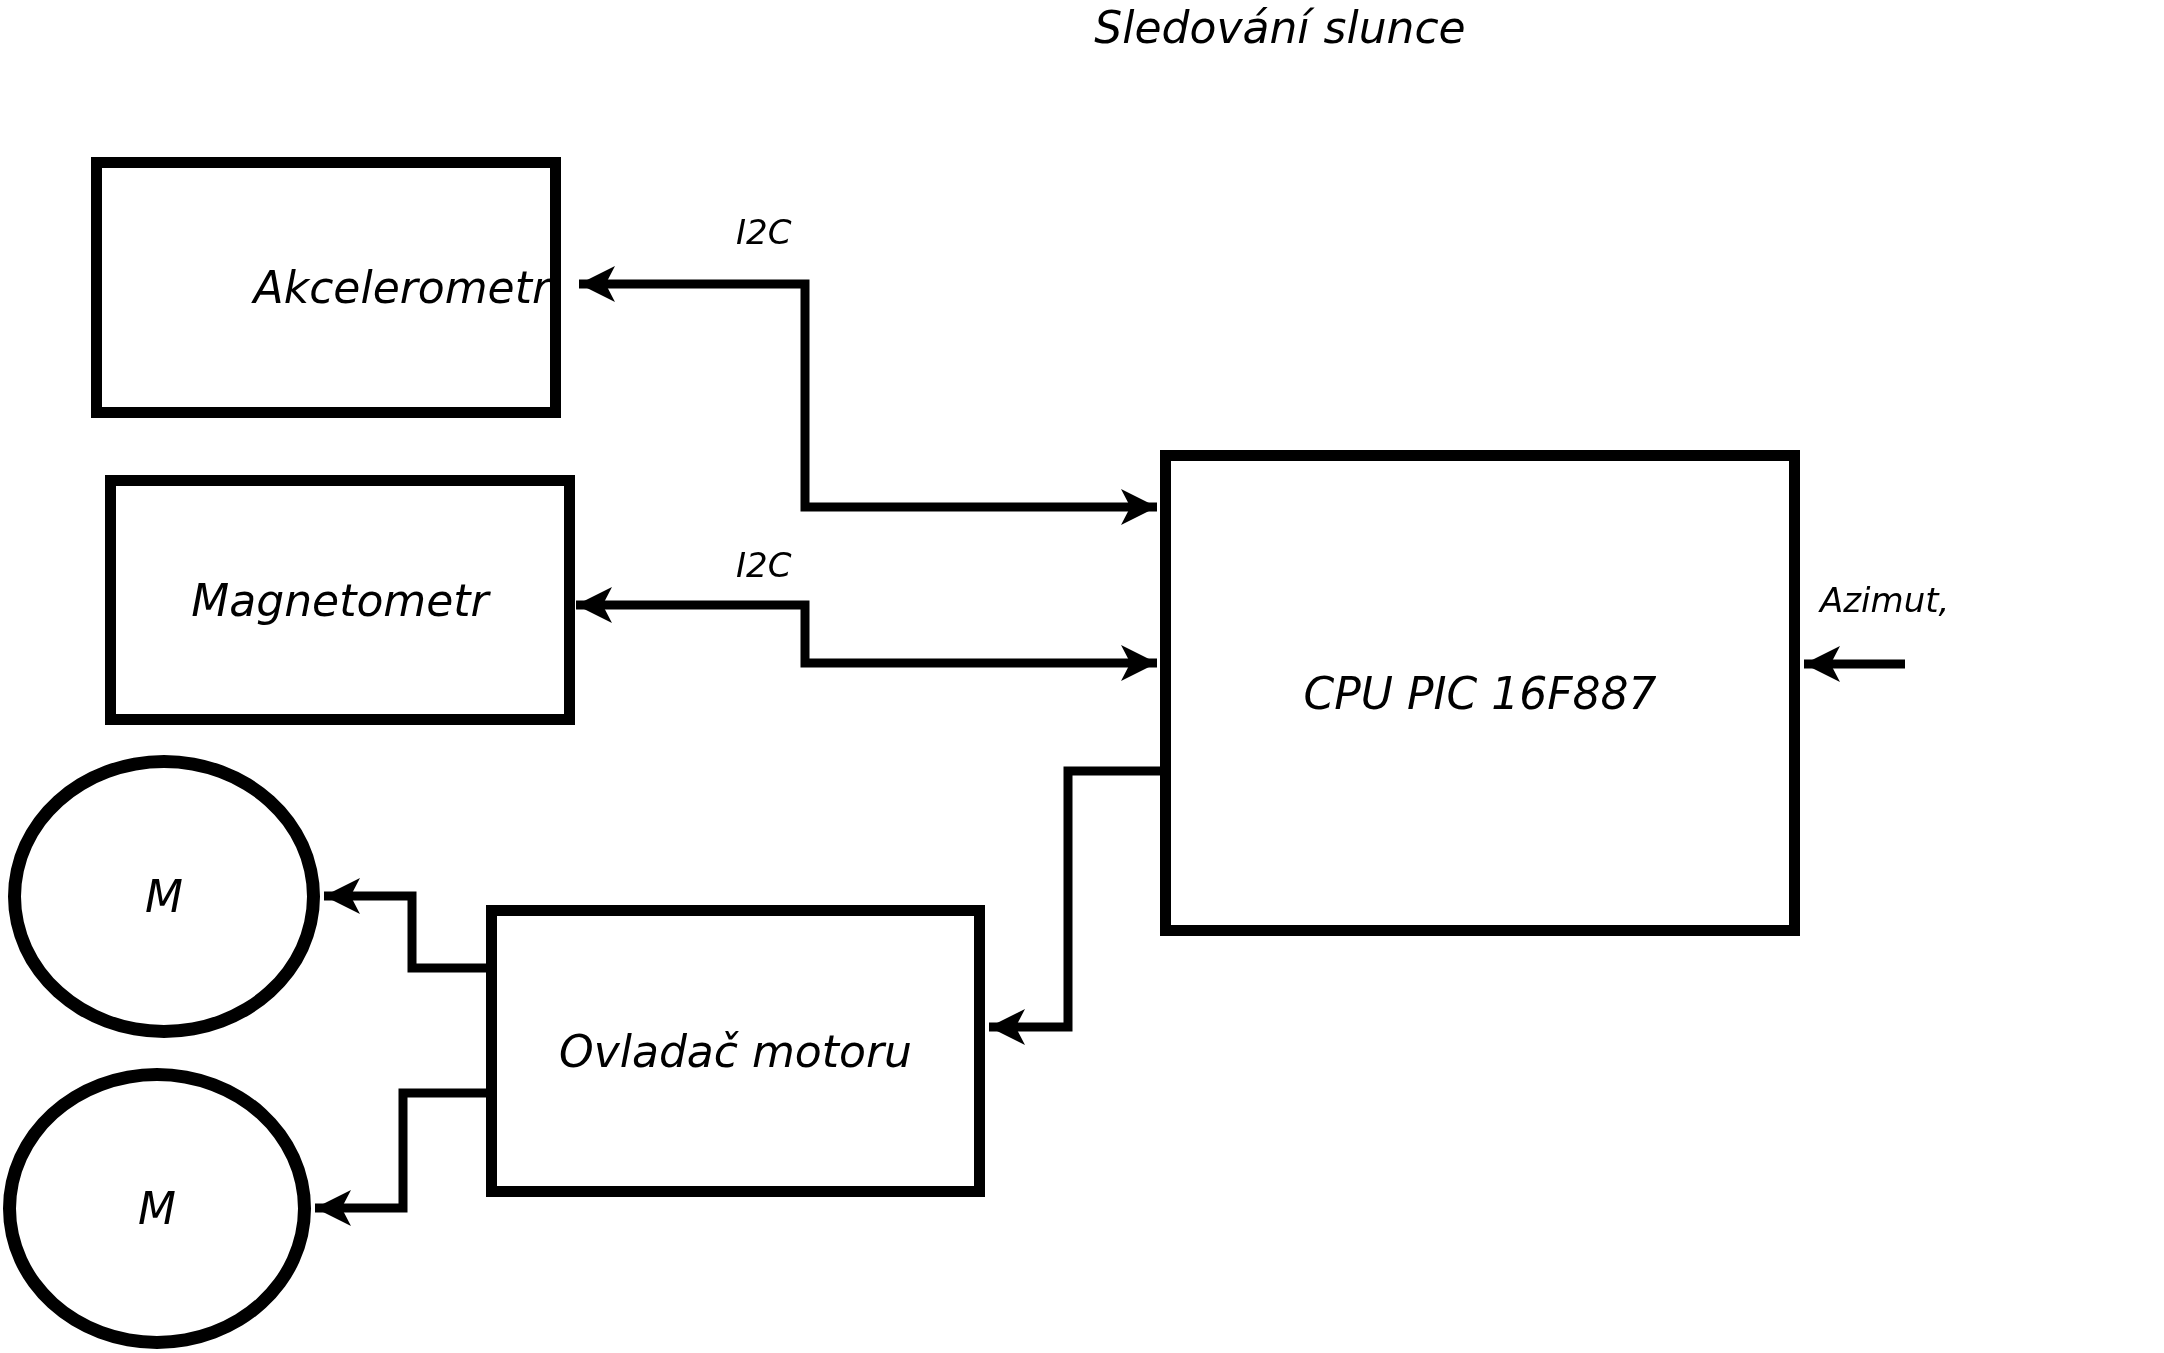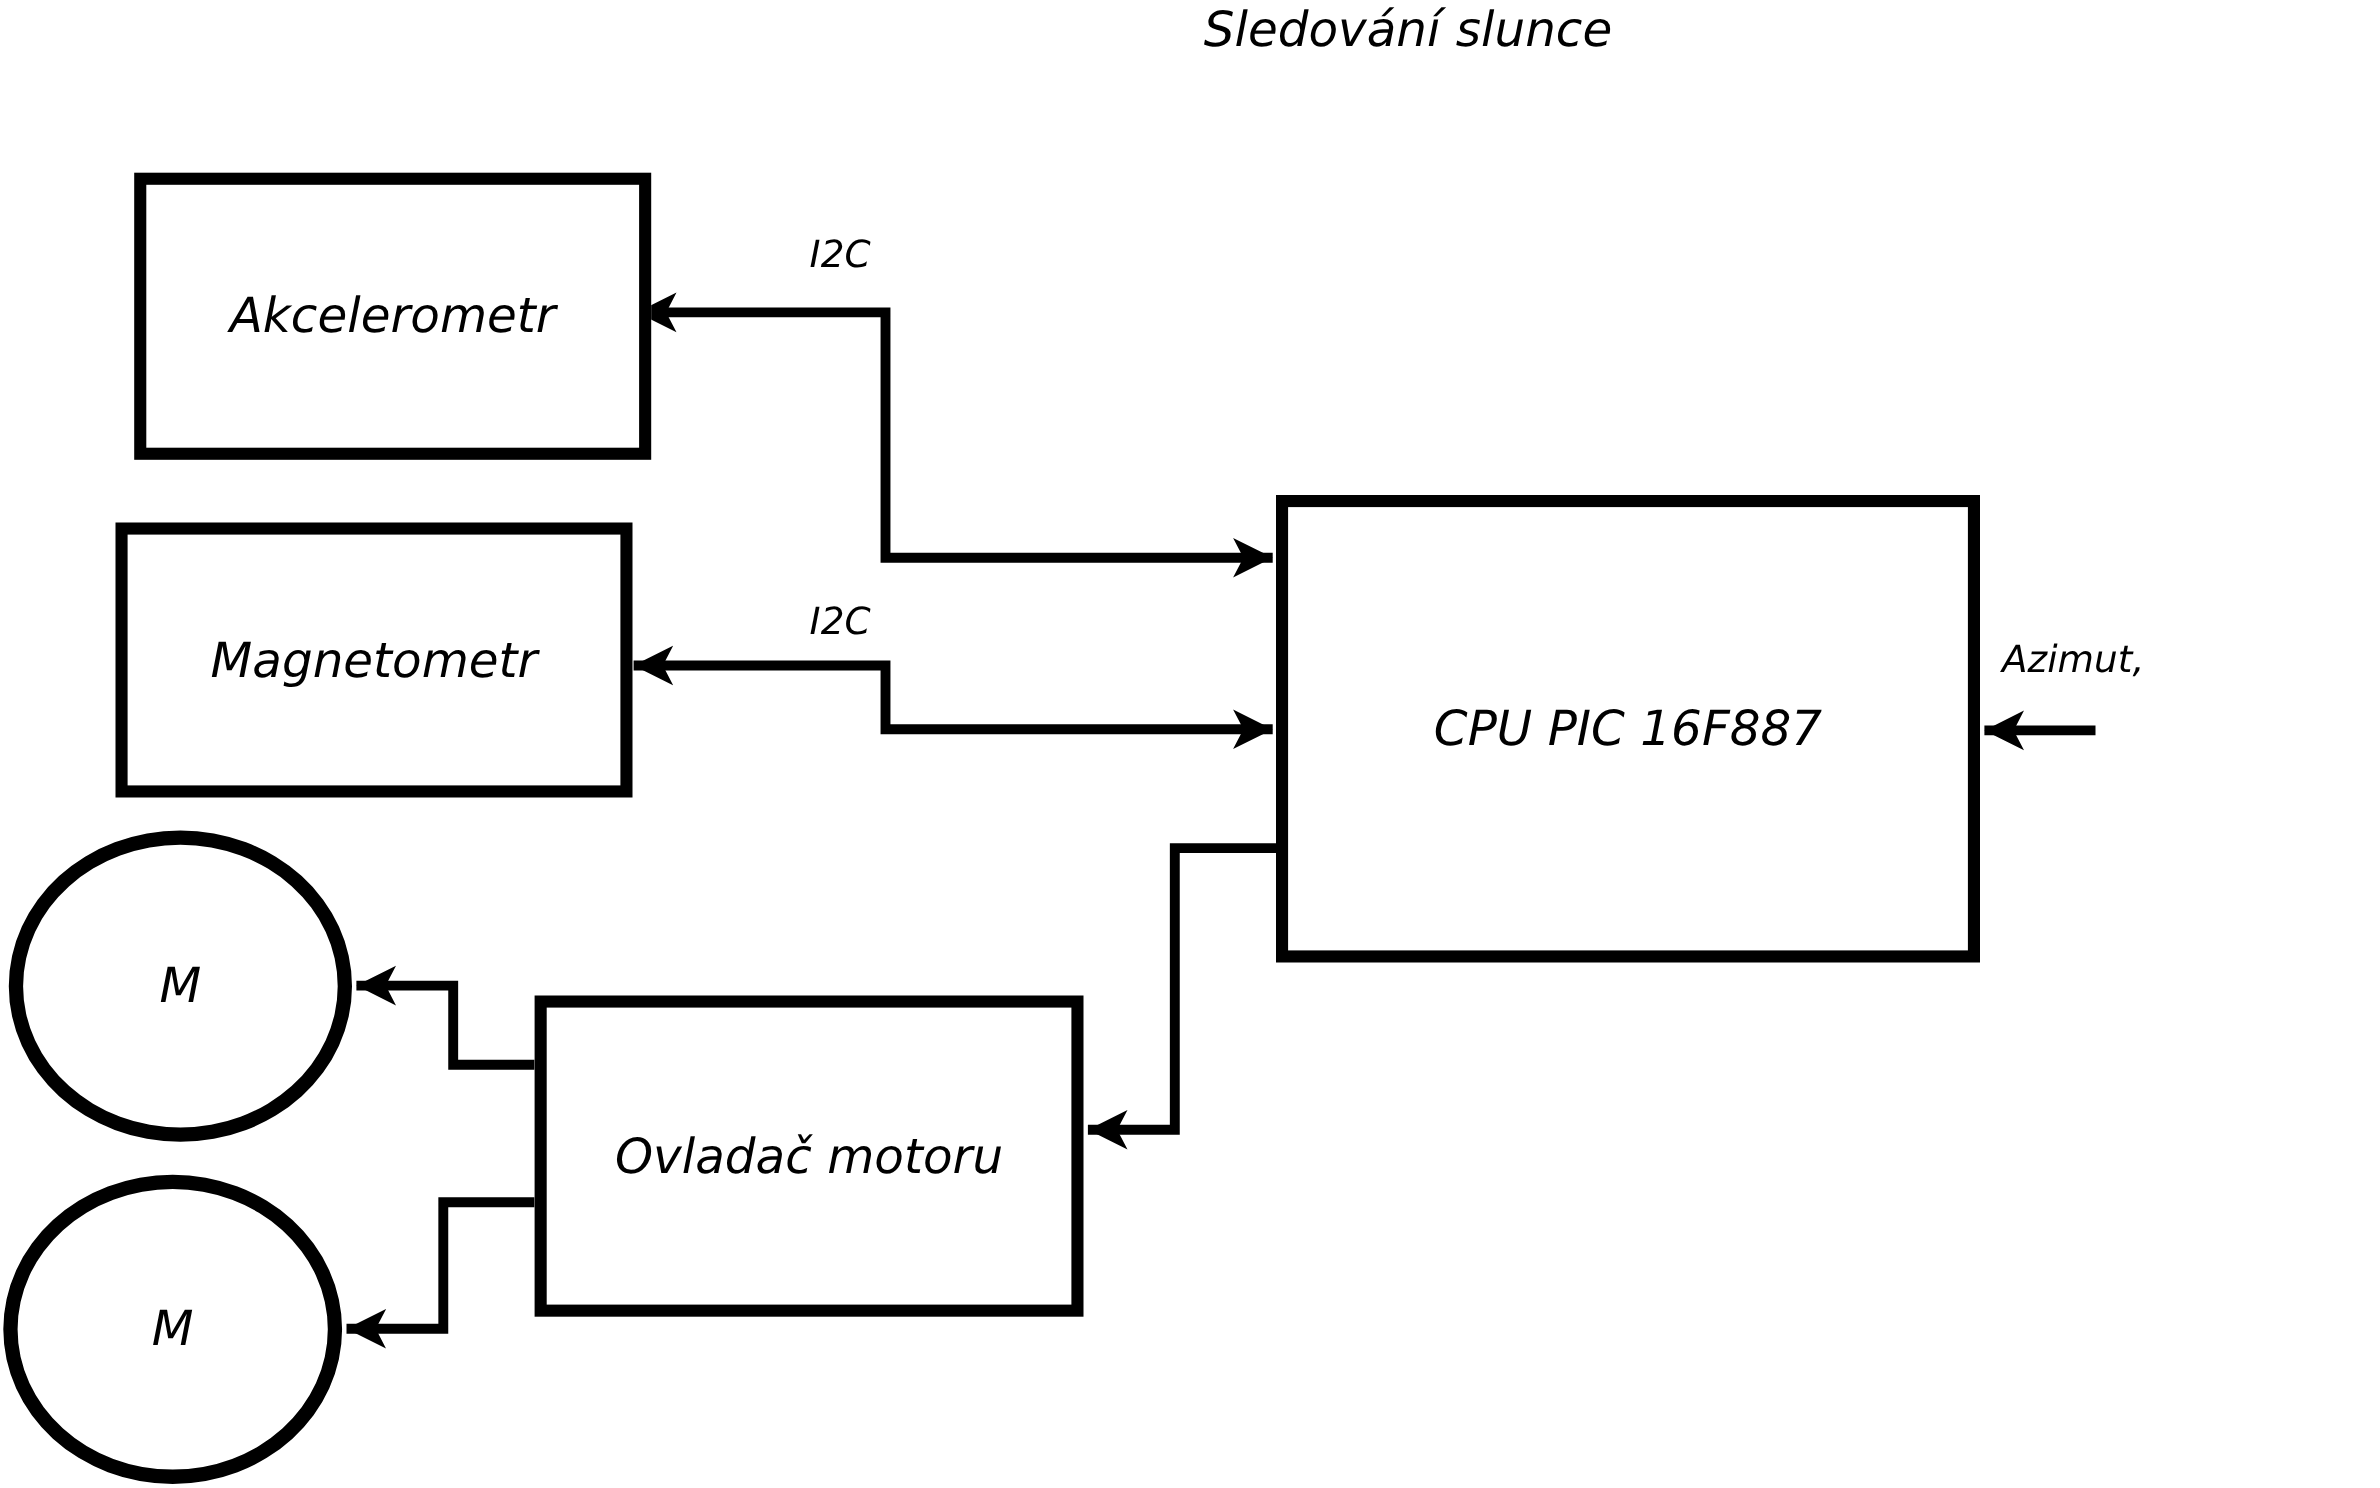--- a/index.html
+++ b/index.html
@@ -40,23 +40,23 @@
     box-sizing: border-box;
     background: #ffffff;
     border: 13px solid #000000;
     border-radius: 50%;
     display: flex;
     align-items: center;
     justify-content: center;
     z-index: 1;
     font-size: 44px;
   }
-  #box-akcelerometr { left: 122px; top: 157px; width: 470px; height: 261px; }
+  #box-akcelerometr { left: 91px; top: 157px; width: 470px; height: 261px; justify-content: flex-end; }
   #box-magnetometr  { left: 105px; top: 475px; width: 470px; height: 250px; }
-  #box-cpu          { left: 1160px; top: 450px; width: 640px; height: 425px; }
+  #box-cpu          { left: 1160px; top: 450px; width: 640px; height: 486px; }
   #box-ovladac      { left: 486px; top: 905px; width: 499px; height: 292px; }
   #motor-top        { left: 8px;  top: 755px;  width: 312px; height: 283px; }
   #motor-bottom     { left: 3px;  top: 1068px; width: 308px; height: 281px; }
   .floating-label {
     position: absolute;
     z-index: 2;
     font-size: 34px;
     white-space: nowrap;
   }
   #diagram-title {

